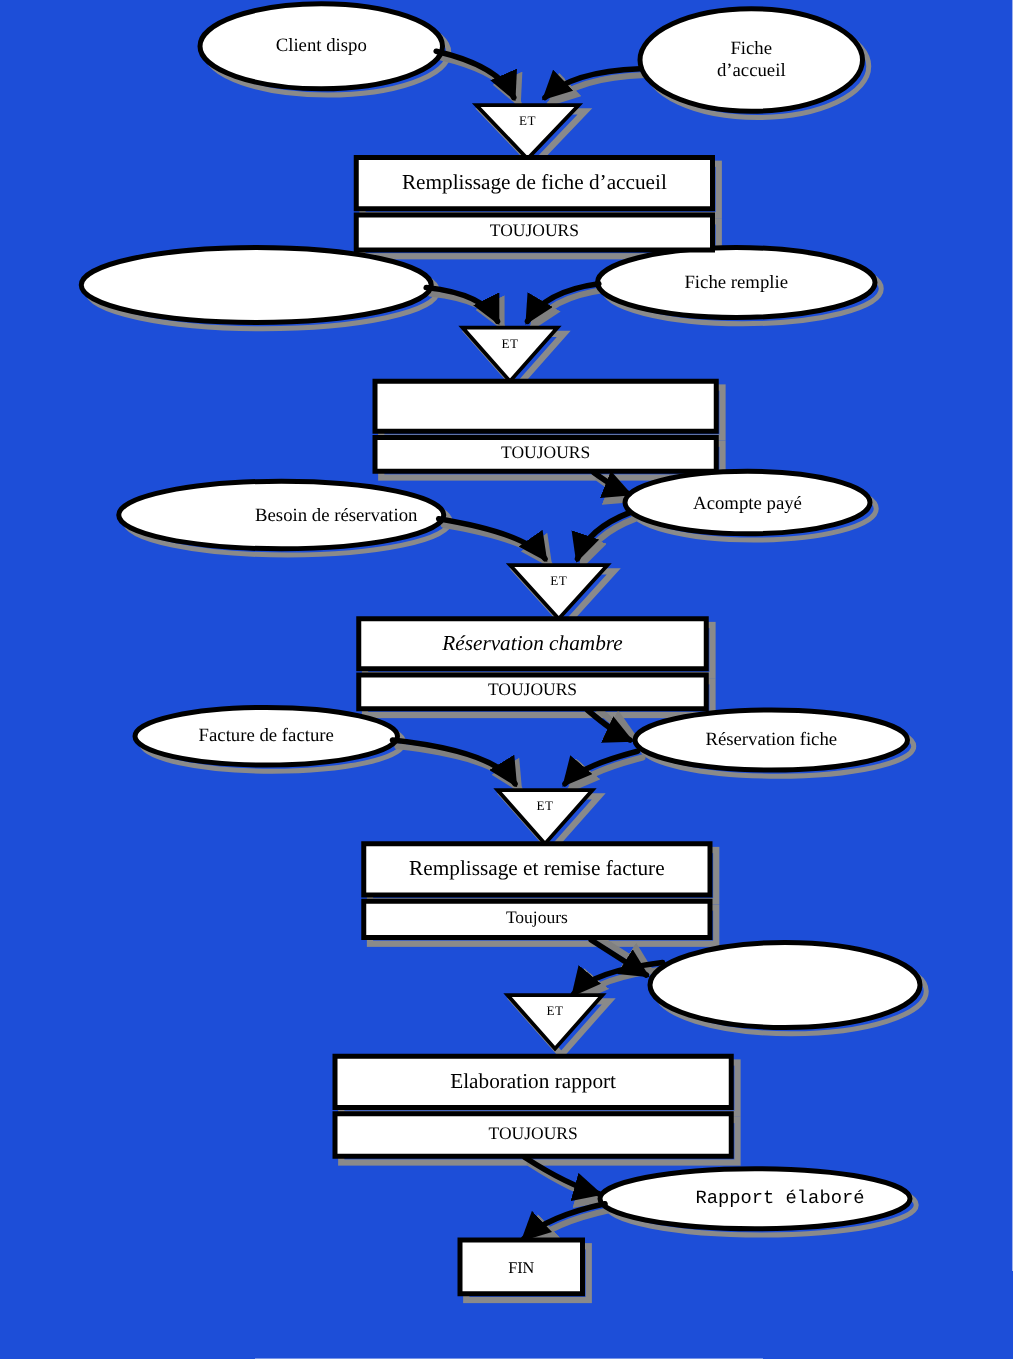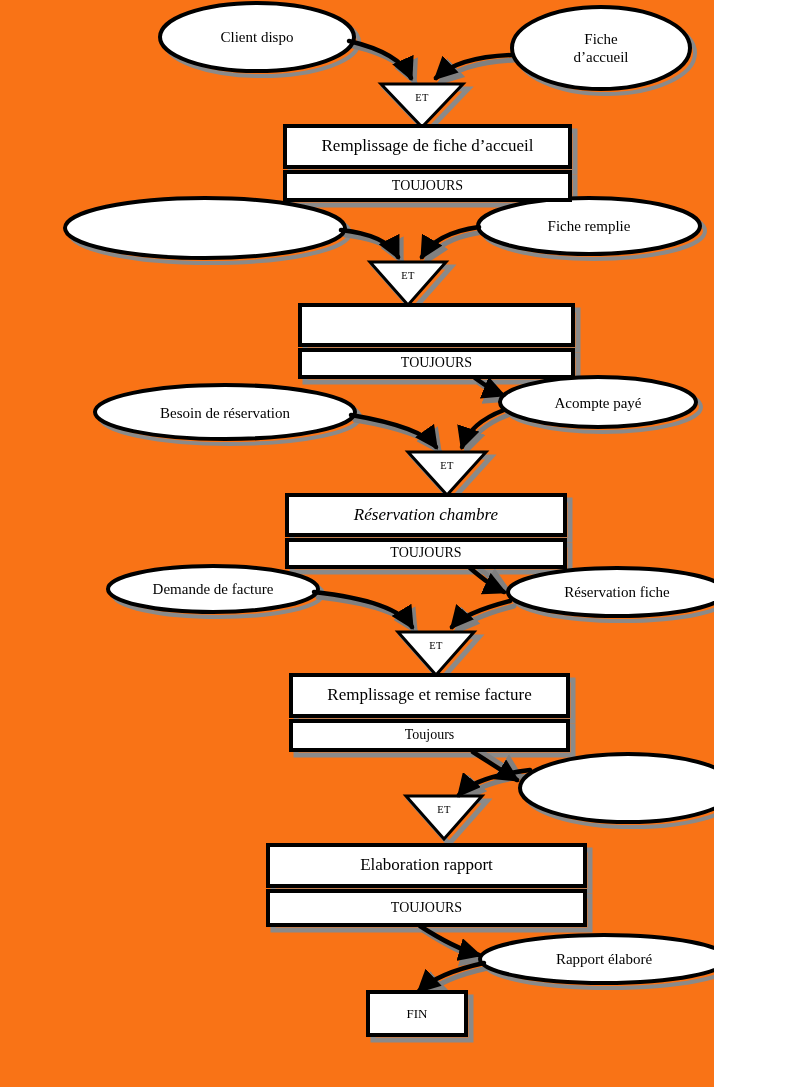--- a/index.html
+++ b/index.html
@@ -6,23 +6,23 @@
   html, body {
     margin: 0;
     padding: 0;
     background: #ffffff;
   }
   body {
     font-family: "Liberation Serif", "DejaVu Serif", serif;
   }
   #canvas {
     position: relative;
-    width: 714px;
+    width: 810px;
     height: 1087px;
-    background: #f97316;
+    background: #1d4ed8;
     overflow: hidden;
   }
   #vector-layer {
     position: absolute;
     left: 0;
     top: 0;
     width: 810px;
     height: 1087px;
   }
   .node-label {
@@ -177,30 +177,30 @@
   </svg>
 
   <div class="node-label ellipse-label" style="left:160px; top:20px; width:194px; height:34px;">Client dispo</div>
 
   <div class="node-label ellipse-label" style="left:512px; top:22px; width:178px; height:52px; white-space:pre-line;">Fiche
 d’accueil</div>
 
 
   <div class="node-label ellipse-label" style="left:478px; top:209px; width:222px; height:34px;">Fiche remplie</div>
 
-  <div class="node-label ellipse-label" style="left:95px; top:396px; width:260px; height:33px;">Besoin de réservation</div>
+  <div class="node-label ellipse-label" style="left:95px; top:396px; width:260px; height:33px;padding-left:44px;">Besoin de réservation</div>
 
   <div class="node-label ellipse-label" style="left:500px; top:386px; width:196px; height:33px;">Acompte payé</div>
 
-  <div class="node-label ellipse-label" style="left:108px; top:573px; width:210px; height:32px;">Demande de facture</div>
+  <div class="node-label ellipse-label" style="left:108px; top:573px; width:210px; height:32px;">Facture de facture</div>
 
   <div class="node-label ellipse-label" style="left:508px; top:576px; width:218px; height:32px;">Réservation fiche</div>
 
 
-  <div class="node-label ellipse-label" style="left:480px; top:943px; width:248px; height:32px;">Rapport élaboré</div>
+  <div class="node-label ellipse-label" style="left:500px; top:943px; width:248px; height:32px;font-family:Liberation Mono, monospace;">Rapport élaboré</div>
 
   <div class="node-label et-label" style="left:402px; top:90px; width:40px; height:16px;">ET</div>
   <div class="node-label et-label" style="left:388px; top:268px; width:40px; height:16px;">ET</div>
   <div class="node-label et-label" style="left:427px; top:458px; width:40px; height:16px;">ET</div>
   <div class="node-label et-label" style="left:416px; top:638px; width:40px; height:16px;">ET</div>
   <div class="node-label et-label" style="left:424px; top:802px; width:40px; height:16px;">ET</div>
 
   <div class="node-label op-label" style="left:285px; top:126px; width:285px; height:41px;">Remplissage de fiche d’accueil</div>
   <div class="node-label cond-label" style="left:285px; top:172px; width:285px; height:28px;">TOUJOURS</div>
 

